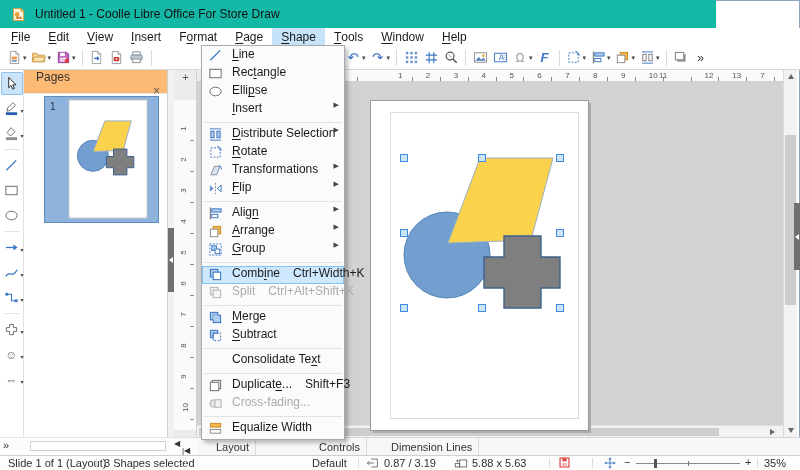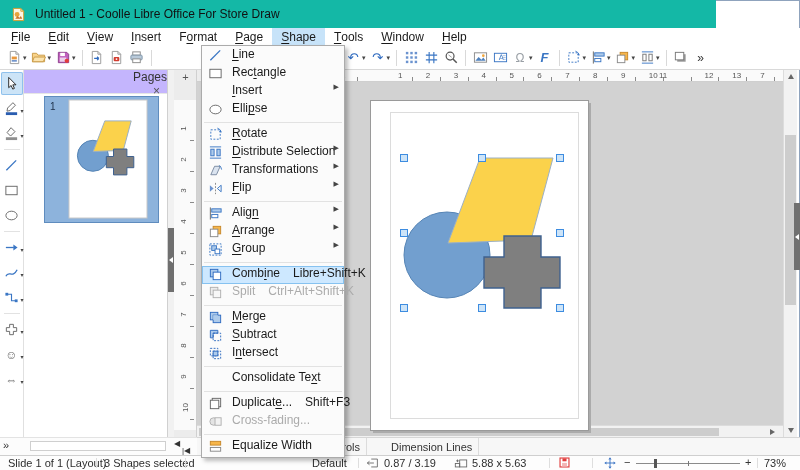--- a/index.html
+++ b/index.html
@@ -34,21 +34,21 @@
   
   #draw-toolbar{left:0;top:70px;width:24px;height:385px;background:#fff;border-right:1px solid #e0e0e0;box-sizing:border-box;
     display:flex;flex-direction:column;align-items:center;padding-top:2px;}
   .d-btn{width:22px;height:23px;display:flex;align-items:center;justify-content:center;position:relative;border-radius:2px;margin-bottom:2px;}
   .d-btn.active{background:#cce4f7;box-shadow:inset 0 0 0 1px #8fc1ec;}
   .d-btn .dd{position:absolute;right:-1px;bottom:6px;font-size:6px;color:#444;}
   .d-sep{width:16px;height:1px;background:#e2e2e2;margin:2px 0 4px 0;}
 
   
   #pages-panel{left:24px;top:70px;width:144px;height:367px;background:#fff;border-right:1px solid #d0d0d0;box-sizing:border-box;}
-  #pages-header{height:23px;display:flex;align-items:flex-end;border-bottom:1px solid #e6e6e6;background:#c4b5fd;flex-direction:column;}
+  #pages-header{height:23px;display:flex;align-items:flex-start;border-bottom:1px solid #e6e6e6;background:#fdba74;flex-direction:column;}
   #pages-title{margin-left:12px;color:#333;}
   #pages-close{margin-left:auto;margin-right:7px;color:#555;font-size:12px;}
   #page-thumb{position:absolute;left:20px;top:26px;width:115px;height:127px;}
   #thumb-number{position:absolute;left:6px;top:5px;font-size:10px;color:#20334d;}
 
   
   #splitter{left:168px;top:70px;width:6px;height:367px;background:#f1f1f1;}
   #splitter-thumb{position:absolute;left:0;top:158px;width:6px;height:64px;background:#6f6f6f;display:flex;align-items:center;justify-content:center;}
   #splitter-thumb::after{content:"";border-top:3px solid transparent;border-bottom:3px solid transparent;border-right:4px solid #fff;}
 
@@ -597,21 +597,21 @@
           <path d="M8 1.5L6.2 4h3.6zM8 14.5L6.2 12h3.6zM1.5 8L4 6.2v3.6zM14.5 8L12 6.2v3.6z" fill="#2f6bc0"></path>
           <path d="M8 4v8M4 8h8" stroke="#2f6bc0"></path>
         </svg></span>
     <span id="zoom-minus">−</span>
     <div id="zoom-slider-track">
       <div id="zoom-slider-thumb"></div>
       <div id="zoom-center-notch"></div>
     </div>
     <span id="zoom-plus">+</span>
     <span class="sb-sep" style="left:757px;"></span>
-    <span class="sb-text" style="left:764px;">73%</span>
+    <span class="sb-text" style="left:764px;">35%</span>
   </div>
 
   <div id="shape-menu" class="abs">
       <div class="m-row">
         <span class="m-icn">
           <span class="icn">
             <svg viewBox="0 0 16 16" width="15" height="15" fill="none">
               <path d="M2.5 13L13 2.5" stroke="#3a76c4" stroke-width="1.4"></path>
             </svg>
           </span>
@@ -620,66 +620,66 @@
       </div>
       <div class="m-row">
         <span class="m-icn">
           <span class="icn">
             <svg viewBox="0 0 16 16" width="15" height="15" fill="none">
               <rect x="2" y="3.5" width="12" height="9" fill="#fff" stroke="#666"></rect>
             </svg>
           </span>
         </span>
         <span class="m-label">Rec<u>t</u>angle</span>
+      </div>
+      <div class="m-row">
+        <span class="m-icn">
+          <span class="icn">
+            <svg viewBox="0 0 16 16" width="15" height="15" fill="none">
+              <ellipse cx="8" cy="8" rx="6" ry="4.6" fill="#fff" stroke="#666"></ellipse>
+            </svg>
+          </span>
+        </span>
+        <span class="m-label">Elli<u>p</u>se</span>
       </div>
       <div class="m-row">
         <span class="m-icn"></span>
         <span class="m-label"><u>I</u>nsert</span>
         <span class="m-sub">▶</span>
       </div>
-      <div class="m-row">
-        <span class="m-icn">
-          <span class="icn">
-            <svg viewBox="0 0 16 16" width="15" height="15" fill="none">
-              <ellipse cx="8" cy="8" rx="6" ry="4.6" fill="#fff" stroke="#666"></ellipse>
-            </svg>
-          </span>
-        </span>
-        <span class="m-label">Elli<u>p</u>se</span>
-      </div>
       <div class="m-sep"></div>
+      <div class="m-row">
+        <span class="m-icn">
+          <span class="icn">
+            <svg viewBox="0 0 16 16" width="15" height="15" fill="none">
+              <rect x="3" y="4.5" width="3.5" height="7" fill="#aecbeb" stroke="#3a76c4"></rect>
+              <rect x="9.5" y="4.5" width="3.5" height="7" fill="#aecbeb" stroke="#3a76c4"></rect>
+              <path d="M2 2h12M2 14h12" stroke="#3a76c4"></path>
+            </svg>
+          </span>
+        </span>
+        <span class="m-label"><u>D</u>istribute Selection</span>
+        <span class="m-sub">▶</span>
+      </div>
       <div class="m-row">
         <span class="m-icn">
           <span class="icn">
             <svg viewBox="0 0 16 16" width="15" height="15" fill="none">
               <rect x="3" y="3" width="10" height="10" stroke="#3a76c4" stroke-dasharray="2 1.6"></rect>
               <path d="M10 1.2a6.5 6.5 0 0 1 4 3.6" stroke="#3a76c4"></path>
               <path d="M14.8 5.8l-1.6-2.4-1.4 1.8z" fill="#3a76c4"></path>
             </svg>
           </span>
         </span>
         <span class="m-label"><u>R</u>otate</span>
       </div>
       <div class="m-row">
         <span class="m-icn">
           <span class="icn">
             <svg viewBox="0 0 16 16" width="15" height="15" fill="none">
-              <rect x="3" y="4.5" width="3.5" height="7" fill="#aecbeb" stroke="#3a76c4"></rect>
-              <rect x="9.5" y="4.5" width="3.5" height="7" fill="#aecbeb" stroke="#3a76c4"></rect>
-              <path d="M2 2h12M2 14h12" stroke="#3a76c4"></path>
-            </svg>
-          </span>
-        </span>
-        <span class="m-label"><u>D</u>istribute Selection</span>
-        <span class="m-sub">▶</span>
-      </div>
-      <div class="m-row">
-        <span class="m-icn">
-          <span class="icn">
-            <svg viewBox="0 0 16 16" width="15" height="15" fill="none">
               <path d="M3 12.5l4-9h6l-4 9z" fill="#dbe4f0" stroke="#7a8aa0"></path>
               <path d="M12 2.5a7 7 0 0 1 2.5 4.5" stroke="#3a76c4"></path>
             </svg>
           </span>
         </span>
         <span class="m-label">Transformations</span>
         <span class="m-sub">▶</span>
       </div>
       <div class="m-row">
         <span class="m-icn">
@@ -737,21 +737,21 @@
       <div class="m-row hl">
         <span class="m-icn">
           <span class="icn">
             <svg viewBox="0 0 16 16" width="15" height="15" fill="none">
               <rect x="2.5" y="2.5" width="8" height="8" fill="#aecbeb" stroke="#2f6bc0"></rect>
               <rect x="5.5" y="5.5" width="8" height="8" fill="#fff" stroke="#2f6bc0"></rect>
             </svg>
           </span>
         </span>
         <span class="m-label">Comb<u>i</u>ne</span>
-        <span class="m-sc">Libre+Shift+K</span>
+        <span class="m-sc">Ctrl+Width+K</span>
       </div>
       <div class="m-row dis">
         <span class="m-icn">
           <span class="icn">
             <svg viewBox="0 0 16 16" width="15" height="15" fill="none">
               <rect x="2.5" y="2.5" width="8" height="8" fill="#ececec" stroke="#b0b0b0"></rect>
               <rect x="5.5" y="5.5" width="8" height="8" fill="#f7f7f7" stroke="#b0b0b0"></rect>
             </svg>
           </span>
         </span>
@@ -775,32 +775,20 @@
         <span class="m-icn">
           <span class="icn">
             <svg viewBox="0 0 16 16" width="15" height="15" fill="none">
               <path d="M2.5 2.5h8v3h-5v5h-3z" fill="#aecbeb" stroke="#2f6bc0"></path>
               <rect x="5.5" y="5.5" width="8" height="8" stroke="#2f6bc0" stroke-dasharray="2 1.5"></rect>
             </svg>
           </span>
         </span>
         <span class="m-label"><u>S</u>ubtract</span>
       </div>
-      <div class="m-row">
-        <span class="m-icn">
-          <span class="icn">
-            <svg viewBox="0 0 16 16" width="15" height="15" fill="none">
-              <rect x="2.5" y="2.5" width="8" height="8" stroke="#2f6bc0" stroke-dasharray="2 1.5"></rect>
-              <rect x="5.5" y="5.5" width="8" height="8" stroke="#2f6bc0" stroke-dasharray="2 1.5"></rect>
-              <rect x="5.5" y="5.5" width="5" height="5" fill="#aecbeb" stroke="#2f6bc0"></rect>
-            </svg>
-          </span>
-        </span>
-        <span class="m-label">I<u>n</u>tersect</span>
-      </div>
       <div class="m-sep"></div>
       <div class="m-row">
         <span class="m-icn"></span>
         <span class="m-label">Consolidate Te<u>x</u>t</span>
       </div>
       <div class="m-sep"></div>
       <div class="m-row">
         <span class="m-icn">
           <span class="icn">
             <svg viewBox="0 0 16 16" width="15" height="15" fill="none">

